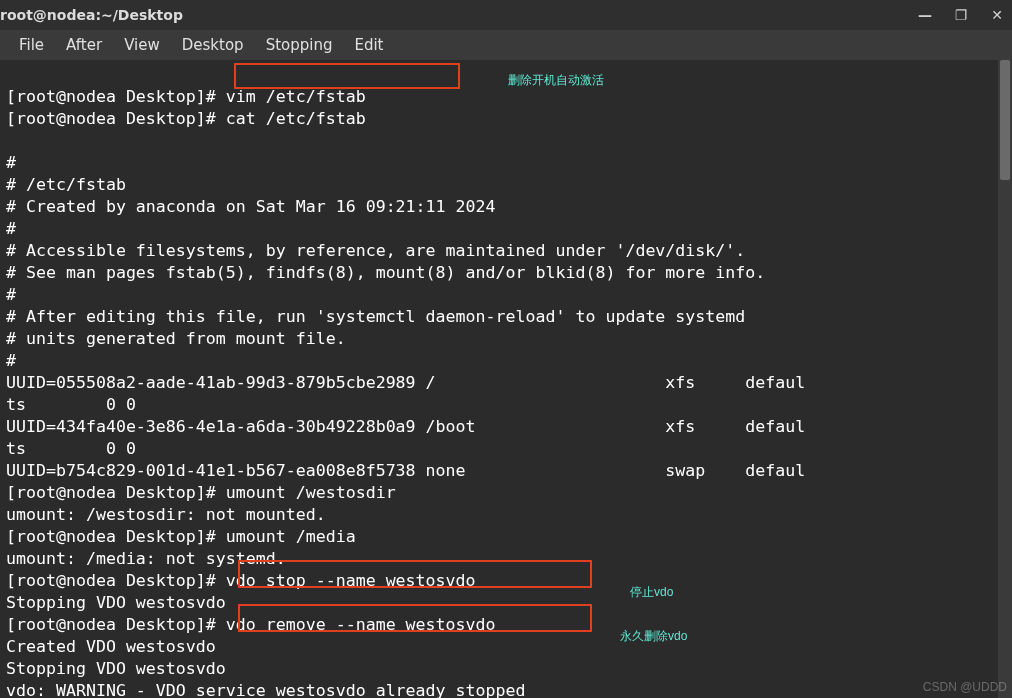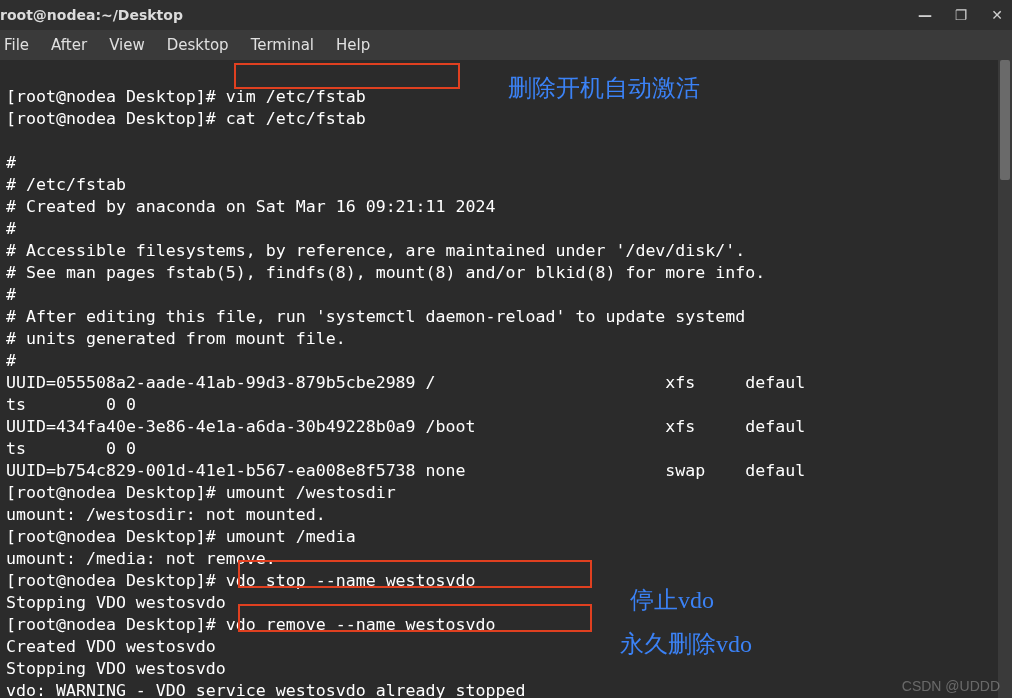--- a/index.html
+++ b/index.html
@@ -33,21 +33,21 @@
     gap: 18px;
     color: #d0d0d0;
     font-family: "DejaVu Sans", sans-serif;
   }
   .winbtn { width: 18px; text-align: center; cursor: pointer; font-size: 14px; }
   .menubar {
     height: 30px;
     background: #3a3a3a;
     display: flex;
     align-items: center;
-    padding: 0 4px;
+    padding: 0 19px;
     gap: 22px;
     font-family: "DejaVu Sans", sans-serif;
     font-size: 15px;
     color: #e0e0e0;
   }
   .menuitem { cursor: pointer; }
   .terminal {
     position: relative;
     background: #2b2b2b;
     color: #ffffff;
@@ -72,30 +72,30 @@
     background: #6a6a6a;
     border-radius: 2px;
   }
   .hl {
     position: absolute;
     border: 2px solid #e04020;
     pointer-events: none;
   }
   .ann {
     position: absolute;
-    color: #3b82f6;
-    font-family: Liberation Serif, serif;
-    font-size: 24px;
+    color: #5eead4;
+    font-family: Liberation Sans, sans-serif;
+    font-size: 12px;
     pointer-events: none;
   }
   .watermark {
     position: absolute;
-    right: 12px;
+    right: 5px;
     bottom: 4px;
-    font-size: 14px;
+    font-size: 12px;
     color: rgba(220,220,220,0.35);
     font-family: sans-serif;
   }
 </style>
 </head>
 <body>
 
 <div class="titlebar">
   <span>root@nodea:~/Desktop</span>
   <div class="winbtns">
@@ -103,22 +103,22 @@
     <span class="winbtn">❐</span>
     <span class="winbtn">✕</span>
   </div>
 </div>
 
 <div class="menubar">
   <span class="menuitem">File</span>
   <span class="menuitem">After</span>
   <span class="menuitem">View</span>
   <span class="menuitem">Desktop</span>
-  <span class="menuitem">Terminal</span>
-  <span class="menuitem">Help</span>
+  <span class="menuitem">Stopping</span>
+  <span class="menuitem">Edit</span>
 </div>
 
 <div class="terminal">
 <span>[root@nodea Desktop]# vim /etc/fstab</span>
 <span>[root@nodea Desktop]# cat /etc/fstab</span>
 <span></span>
 <span>#</span>
 <span># /etc/fstab</span>
 <span># Created by anaconda on Sat Mar 16 09:21:11 2024</span>
 <span>#</span>
@@ -129,21 +129,21 @@
 <span># units generated from mount file.</span>
 <span>#</span>
 <span>UUID=055508a2-aade-41ab-99d3-879b5cbe2989 /                       xfs     defaul</span>
 <span>ts        0 0</span>
 <span>UUID=434fa40e-3e86-4e1a-a6da-30b49228b0a9 /boot                   xfs     defaul</span>
 <span>ts        0 0</span>
 <span>UUID=b754c829-001d-41e1-b567-ea008e8f5738 none                    swap    defaul</span>
 <span>[root@nodea Desktop]# umount /westosdir</span>
 <span>umount: /westosdir: not mounted.</span>
 <span>[root@nodea Desktop]# umount /media</span>
-<span>umount: /media: not remove.</span>
+<span>umount: /media: not systemd.</span>
 <span>[root@nodea Desktop]# vdo stop --name westosvdo</span>
 <span>Stopping VDO westosvdo</span>
 <span>[root@nodea Desktop]# vdo remove --name westosvdo</span>
 <span>Created VDO westosvdo</span>
 <span>Stopping VDO westosvdo</span>
 <span>vdo: WARNING - VDO service westosvdo already stopped</span>
 </div>
 
 <div class="scrollbar">
   <div class="thumb"></div>

